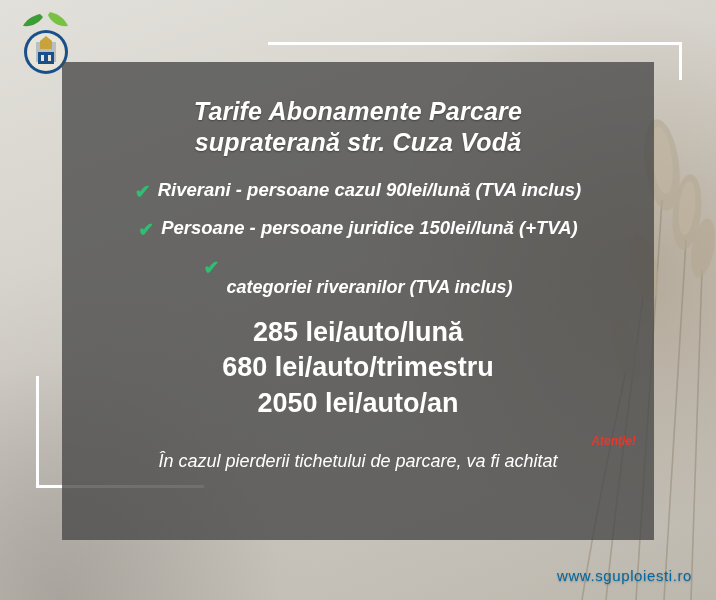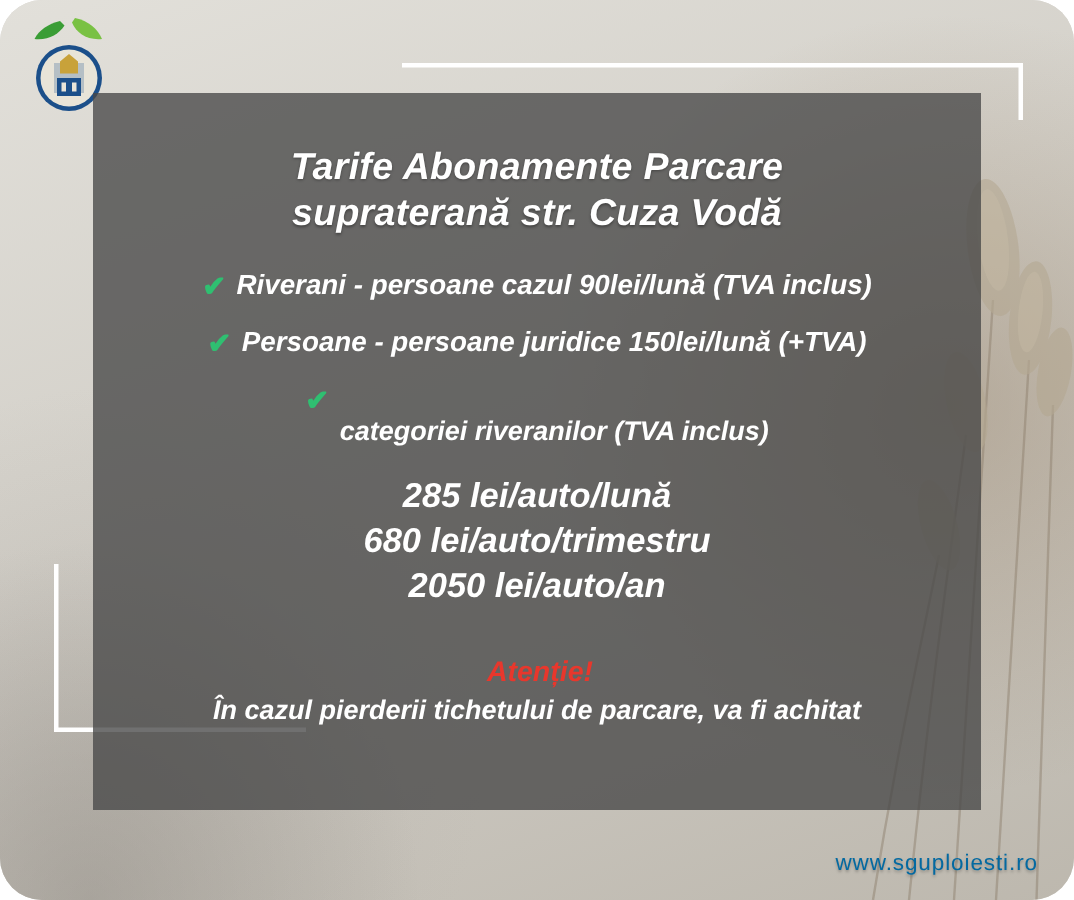--- a/index.html
+++ b/index.html
@@ -8,21 +8,20 @@
     height: 600px;
     overflow: hidden;
     font-family: "Liberation Sans", sans-serif;
   }
   #poster {
     position: relative;
     width: 716px;
     height: 600px;
     background: #d8d5cf;
     overflow: hidden;
-    border-radius: 28px;
   }
   
   .bg-base {
     position: absolute; inset: 0;
     background:
       radial-gradient(ellipse 60% 70% at 88% 45%, rgba(150,130,105,0.45) 0%, rgba(150,130,105,0) 62%),
       radial-gradient(ellipse 50% 60% at 10% 85%, rgba(180,175,168,0.45) 0%, rgba(180,175,168,0) 70%),
       linear-gradient(160deg, #e2e0da 0%, #d4d1ca 40%, #c9c5bd 70%, #bdb8ae 100%);
   }
   
@@ -103,37 +102,36 @@
     font-weight: bold;
     font-size: 18.5px;
     line-height: 1.22;
     text-align: center;
   }
   .bullet-text.small { font-size: 18px; }
   .bullet-row.block { margin-bottom: 16px; }
 
   .price-list {
     margin-top: 6px;
-    font-style: italic;
-    font-weight: bold;
-    font-size: 23px;
+    font-weight: bold;
+    font-size: 27px;
     line-height: 1.32;
   }
   .note-title {
     color: #e8372c;
     font-style: italic;
     font-weight: bold;
-    font-size: 19px;
-    text-align: center;
+    font-size: 12px;
+    text-align: right;
     padding-left: 4px;
-    margin-top: 32px;
+    margin-top: 13px;
   }
   .note-body {
     font-style: italic;
-    font-weight: bold;
+    font-weight: normal;
     font-size: 18px;
     line-height: 1.28;
     margin-top: 2px;
   }
 
   .site-url {
     position: absolute;
     right: 24px;
     bottom: 16px;
     color: #0369a1;

